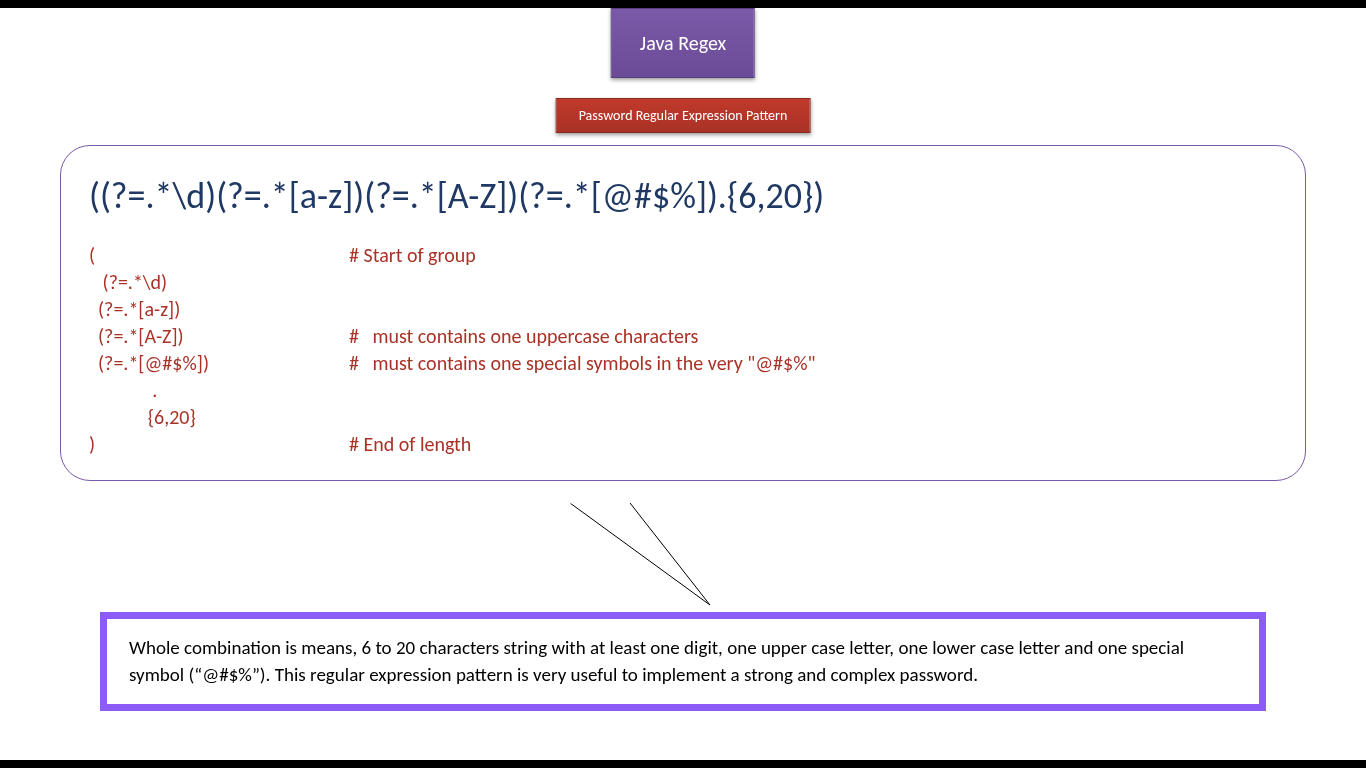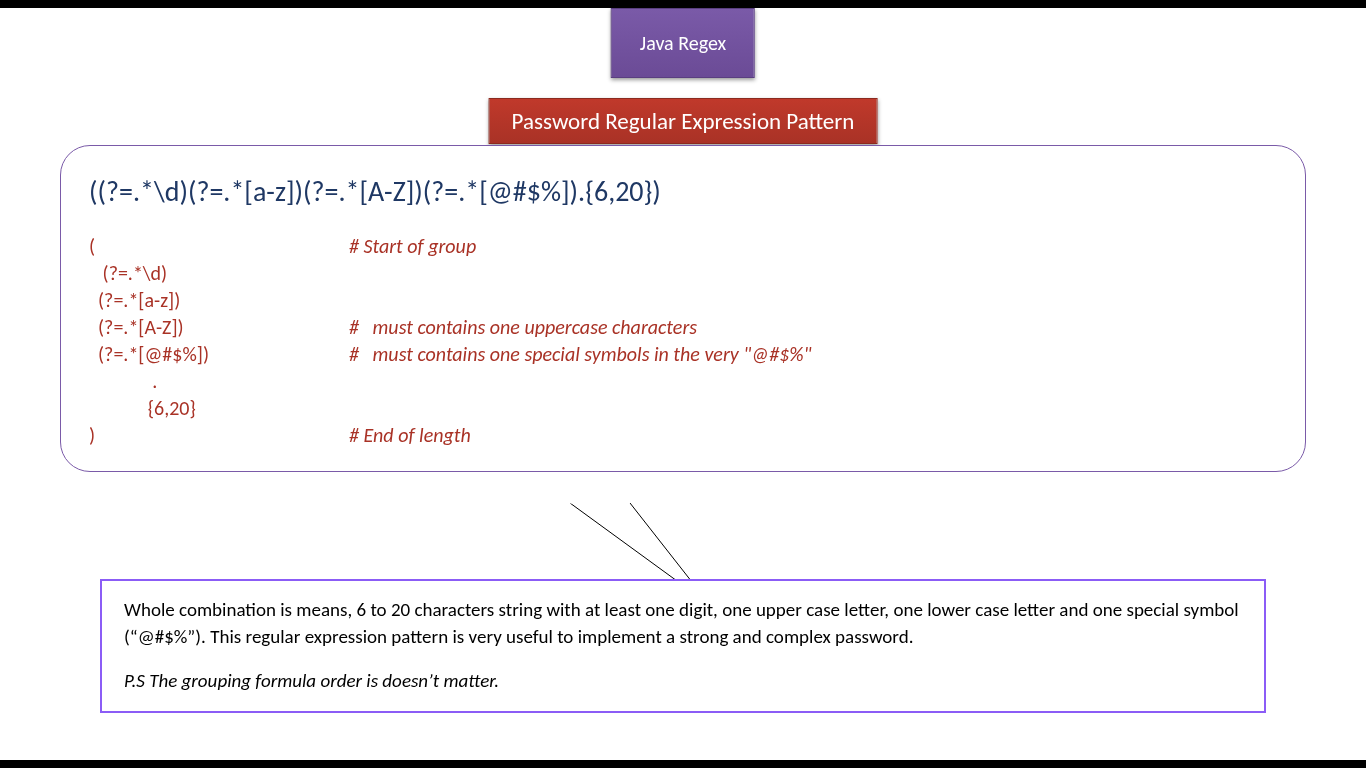--- a/index.html
+++ b/index.html
@@ -36,59 +36,59 @@
       box-shadow: 0 2px 4px rgba(0,0,0,0.4);
     }
     .badge-red {
       position: absolute;
       top: 98px;
       left: 50%;
       transform: translateX(-50%);
       background: linear-gradient(to bottom, #c0392b, #a93226);
       color: #fff;
       padding: 8px 22px;
-      font-size: 23px;
+      font-size: 14px;
       border: 1px solid #8b2a1f;
       box-shadow: 0 2px 4px rgba(0,0,0,0.4);
     }
     .main-box {
       position: absolute;
       top: 145px;
       left: 60px;
       right: 60px;
       border: 1px solid #7a5aa8;
       border-radius: 30px;
       padding: 28px 28px 22px 28px;
       background: #fff;
     }
     .regex-line {
-      font-size: 28px;
+      font-size: 36px;
       color: #1f3864;
       margin-bottom: 24px;
       font-family: Calibri, Arial, sans-serif;
     }
     .explain-table {
       font-size: 20px;
       color: #a93226;
       line-height: 1.35;
     }
     .explain-row { display: flex; }
     .explain-col-pattern { width: 260px; white-space: pre; }
-    .explain-col-desc { flex: 1; white-space: pre; font-style: italic; }
+    .explain-col-desc { flex: 1; white-space: pre; }
     .callout-tail {
       position: absolute;
       top: 500px;
       left: 560px;
     }
     .note-box {
       position: absolute;
-      top: 579px;
+      top: 612px;
       left: 100px;
       right: 100px;
-      border: 2px solid #8b5cf6;
+      border: 7px solid #8b5cf6;
       padding: 16px 22px;
       background: #fff;
       font-size: 19px;
       color: #000;
       line-height: 1.4;
     }
     .note-ps {
       font-style: italic;
       margin-top: 18px;
     }
@@ -136,16 +136,15 @@
   </div>
 </div>
 
 <svg class="callout-tail" width="160" height="110">
   <polyline points="10,3 150,105 70,3" fill="#fff" stroke="#000" stroke-width="1"></polyline>
   <line x1="10" y1="2" x2="70" y2="2" stroke="#fff" stroke-width="3"></line>
 </svg>
 
 <div class="note-box">
   <div>Whole combination is means, 6 to 20 characters string with at least one digit, one upper case letter, one lower case letter and one special symbol (“@#$%”). This regular expression pattern is very useful to implement a strong and complex password.</div>
-  <div class="note-ps">P.S The grouping formula order is doesn’t matter.</div>
 </div>
 
 <div class="black-bar-bottom"></div>
 
 </body></html>

